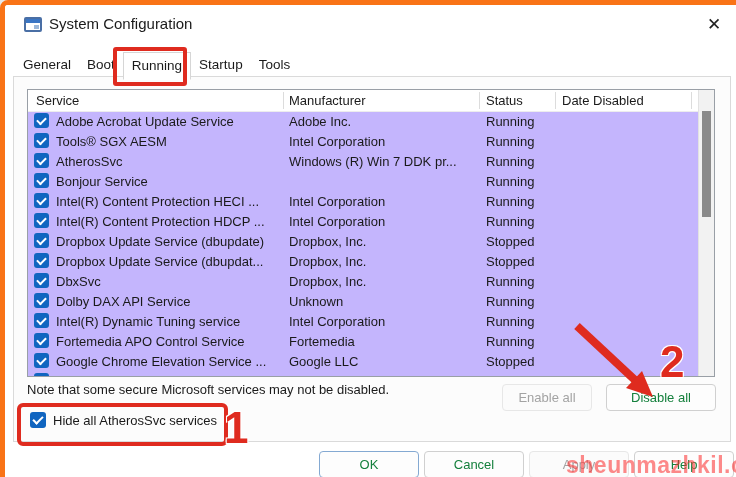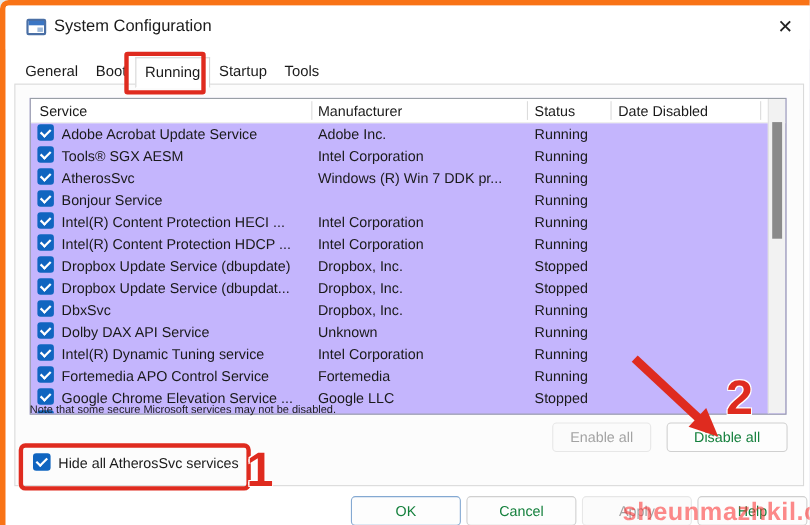--- a/index.html
+++ b/index.html
@@ -42,21 +42,21 @@
     border-left:2px solid #fff;border-bottom:2px solid #fff;transform:rotate(-45deg);}
   .cell{position:absolute;top:3px;overflow:hidden;}
   .c-svc{left:28px;width:228px;}
   .c-mfr{left:261px;width:188px;}
   .c-sts{left:458px;width:70px;}
   
   .sbar{position:absolute;top:0;right:0;width:15px;height:100%;background:#f2f2f2;
     border-left:1px solid #e2e2e2;}
   .sthumb{position:absolute;left:3px;top:21px;width:9px;height:106px;background:#8a8a8a;}
   
-  .note{position:absolute;left:22px;top:362px;font-size:10px;}
+  .note{position:absolute;left:22px;top:377px;font-size:13px;}
   .btn{position:absolute;height:27px;border-radius:4px;background:#fdfdfd;
     border:1px solid #d0d0d0;font-size:13px;text-align:center;line-height:25px;
     box-sizing:border-box;color:#15803d;}
   .btn.disabled{color:#a3a3a3;background:#fbfbfb;border-color:#e7e7e7;}
   .btn-enableall{left:497px;top:379px;width:90px;}
   .btn-disableall{left:601px;top:379px;width:110px;}
   .btn-ok{left:314px;top:446px;width:100px;border-color:#84a9d2;}
   .btn-cancel{left:419px;top:446px;width:100px;}
   .btn-apply{left:524px;top:446px;width:100px;}
   .btn-help{left:629px;top:446px;width:100px;}

